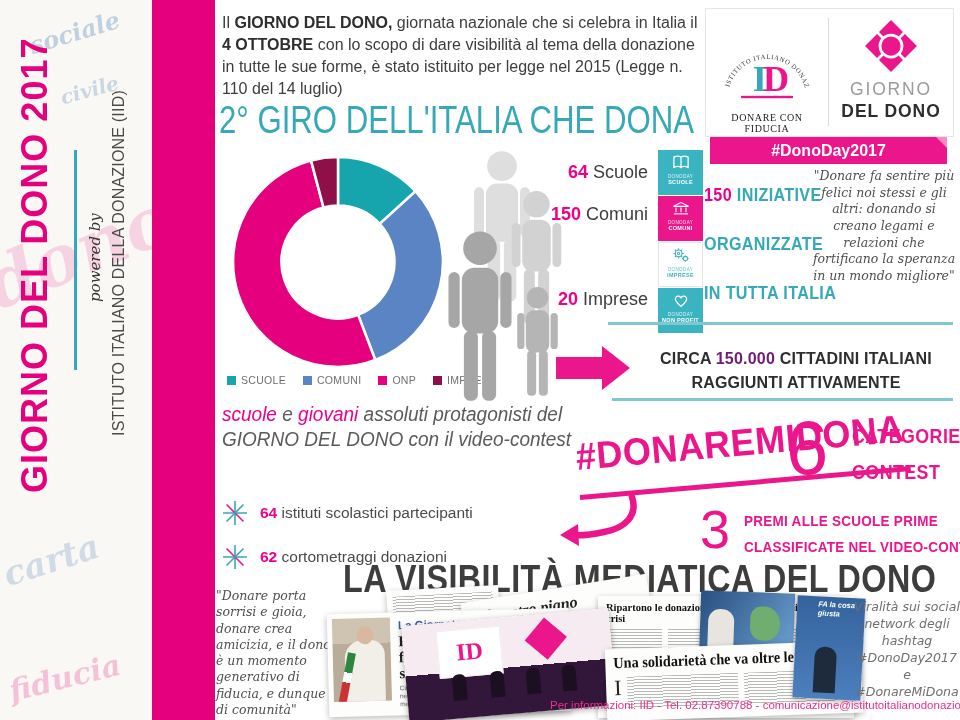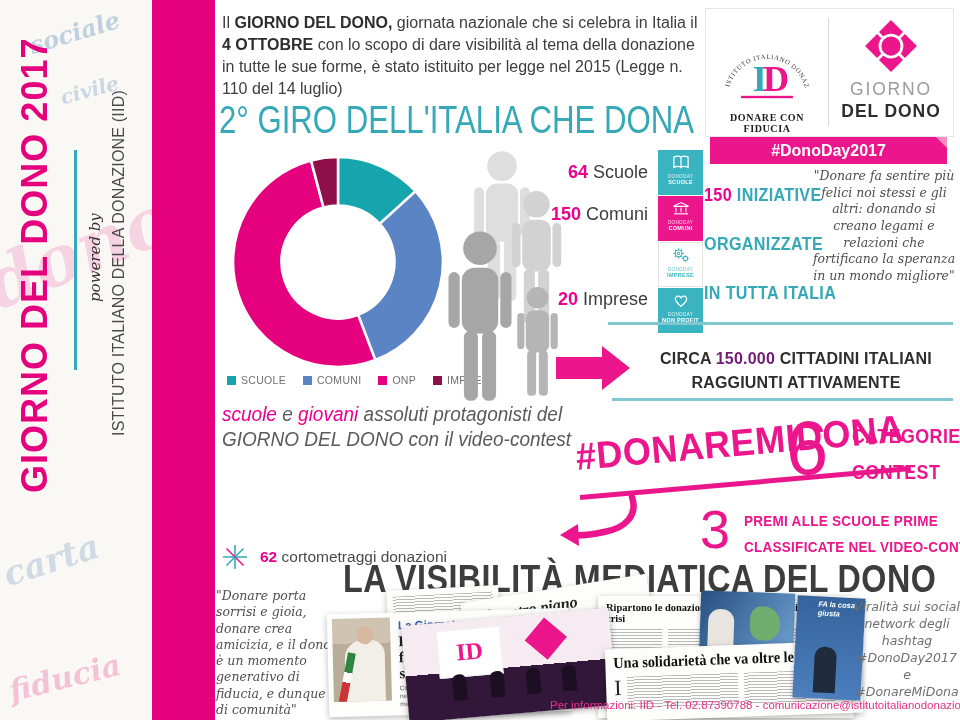--- a/index.html
+++ b/index.html
@@ -25,21 +25,21 @@
   
   #intro{left:222px;top:12px;width:478px;font-size:16px;line-height:1.38;color:#3d3d3d;}
   #intro b{color:#2e2e2e;}
   #main-title{left:219px;top:99px;font-size:38px;color:#35a9b7;white-space:nowrap;
               transform:scaleX(.82);transform-origin:left top;letter-spacing:0;}
 
   
   #logo-box{left:705px;top:8px;width:247px;height:127px;background:#fff;border:1px solid #e5e5e5;}
   #logo-divider{left:828px;top:18px;width:1px;height:108px;background:#d9d9d9;}
   #iid-tagline{left:708px;top:112px;width:118px;text-align:center;font-family:"Liberation Serif",serif;
-               font-weight:700;font-size:10px;letter-spacing:.6px;color:#1d1d1d;}
+               font-weight:400;font-size:10px;letter-spacing:.6px;color:#1d1d1d;}
   #gdd-l1{left:832px;top:78px;width:118px;text-align:center;font-size:19px;letter-spacing:2px;color:#9b9b9b;
           transform:scaleX(.92);transform-origin:center;}
   #gdd-l2{left:832px;top:100px;width:118px;text-align:center;font-size:19px;font-weight:700;letter-spacing:1px;color:#2d2d2d;
           transform:scaleX(.92);transform-origin:center;}
   #banner{left:710px;top:137px;width:237px;height:27px;background:#ec168c;color:#fff;font-weight:700;
           font-size:16px;text-align:center;line-height:27px;}
   #banner:after{content:"";position:absolute;right:0;top:0;border-style:solid;border-width:0 11px 11px 0;
                 border-color:transparent #f58cc2 transparent transparent;}
 
   
@@ -313,20 +313,30 @@
     <span>CIRCA </span><span class="n">150.000</span><span> CITTADINI ITALIANI</span><br>
     <span>RAGGIUNTI ATTIVAMENTE</span>
   </div>
   <div id="rule2" class="abs teal-rule"></div>
 
   <div id="protag" class="abs">
     <span class="p">scuole</span><span> e </span><span class="p">giovani</span><span> assoluti protagonisti del</span><br>
     <span>GIORNO DEL DONO con il video-contest</span>
   </div>
 
+  <div id="bul1" class="abs bullet">
+    <svg width="26" height="26" viewBox="0 0 26 26">
+        <g stroke-width="1.6" fill="none">
+          <path d="M13 1 V25 M1 13 H25" stroke="#35a9b7"></path>
+          <path d="M4.5 4.5 L21.5 21.5" stroke="#ec168c"></path>
+          <path d="M21.5 4.5 L4.5 21.5" stroke="#35a9b7"></path>
+        </g>
+      </svg>
+    <span class="txt"><span class="n">64</span> <span>istituti scolastici partecipanti</span></span>
+  </div>
   <div id="bul2" class="abs bullet">
     <svg width="26" height="26" viewBox="0 0 26 26">
         <g stroke-width="1.6" fill="none">
           <path d="M13 1 V25 M1 13 H25" stroke="#35a9b7"></path>
           <path d="M4.5 4.5 L21.5 21.5" stroke="#ec168c"></path>
           <path d="M21.5 4.5 L4.5 21.5" stroke="#35a9b7"></path>
         </g>
       </svg>
     <span class="txt"><span class="n">62</span> <span>cortometraggi donazioni</span></span>
   </div>

